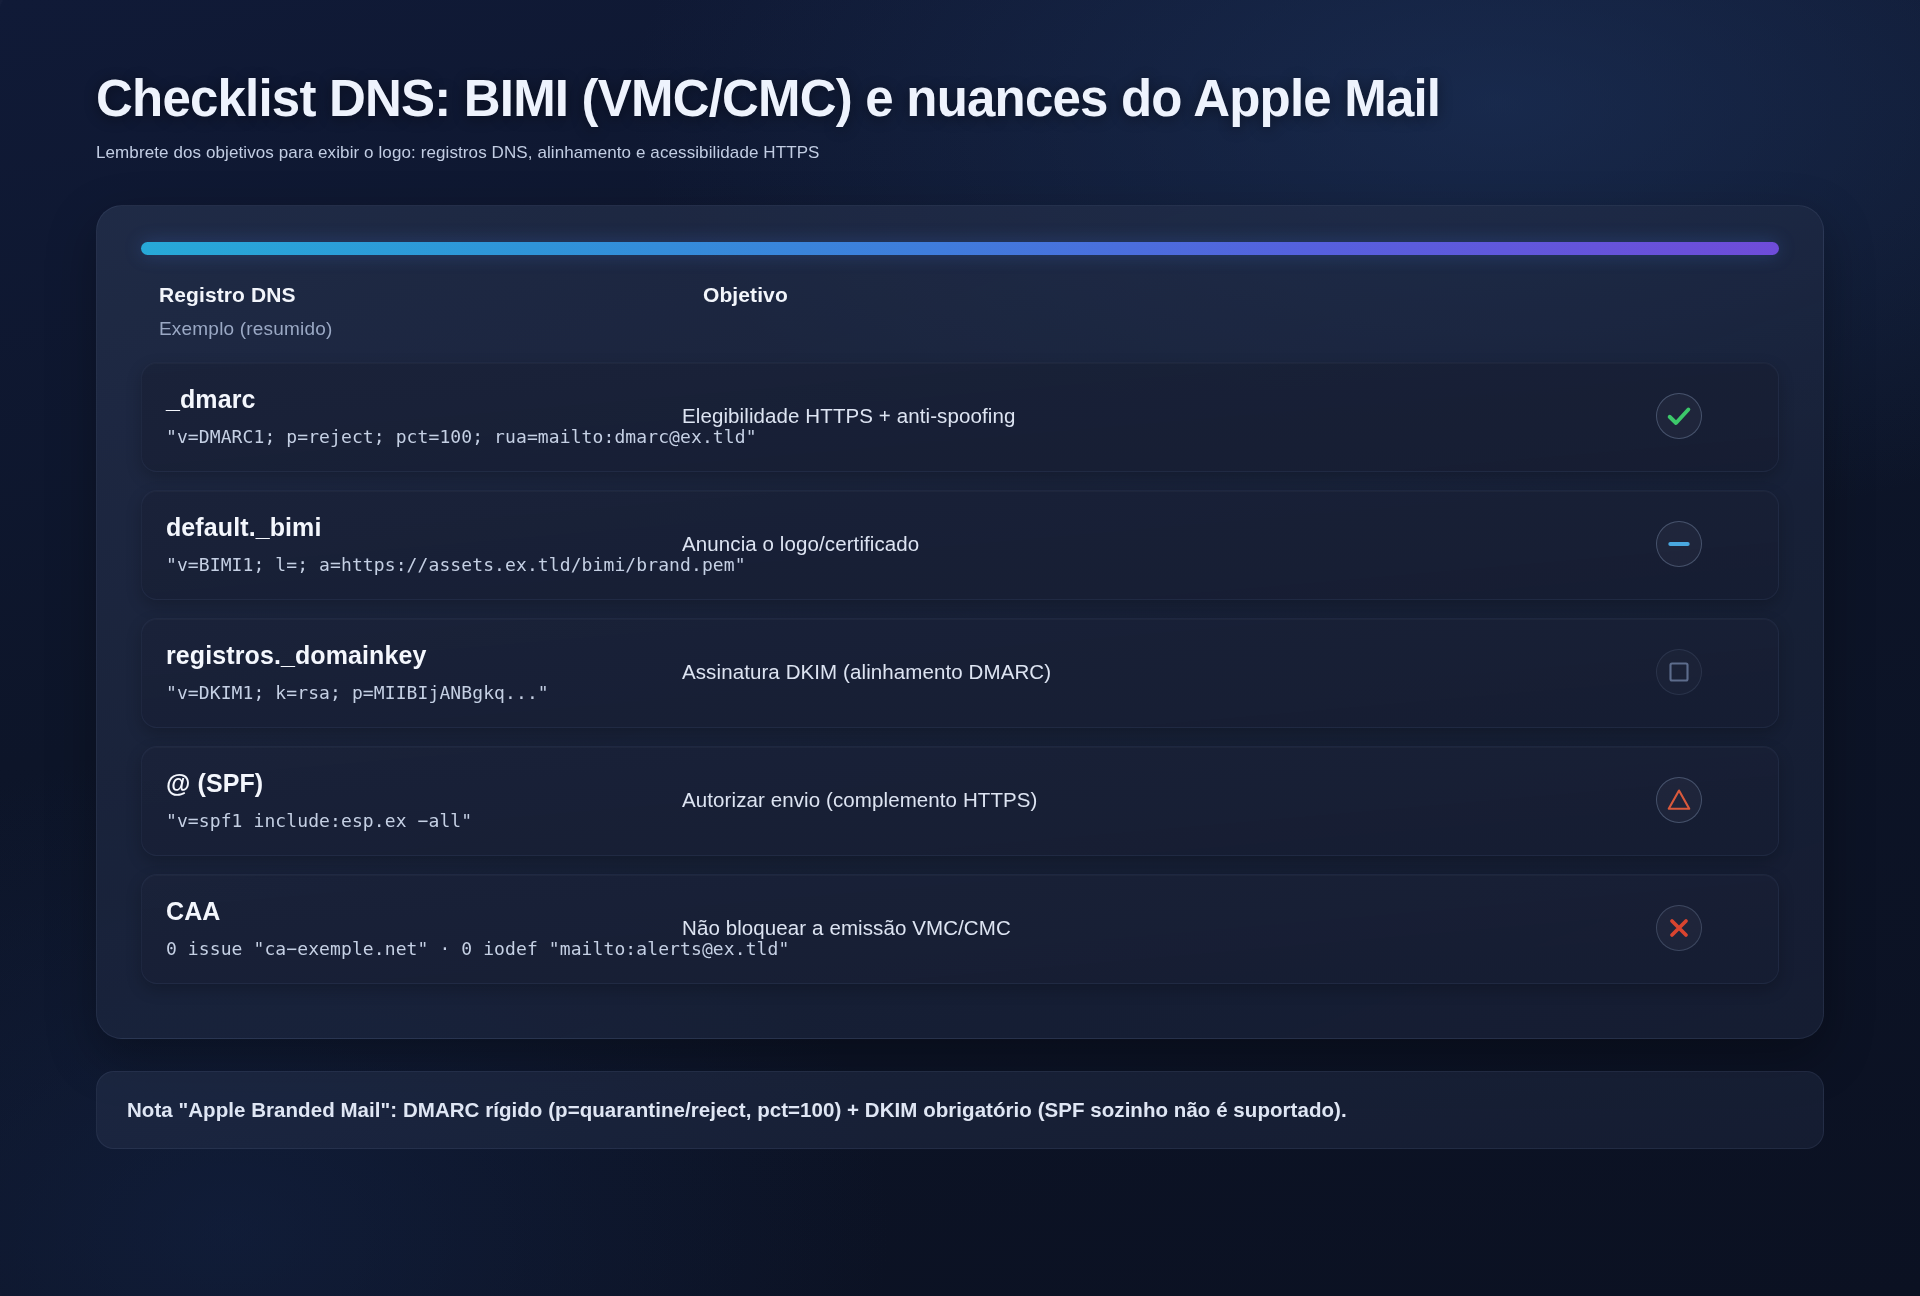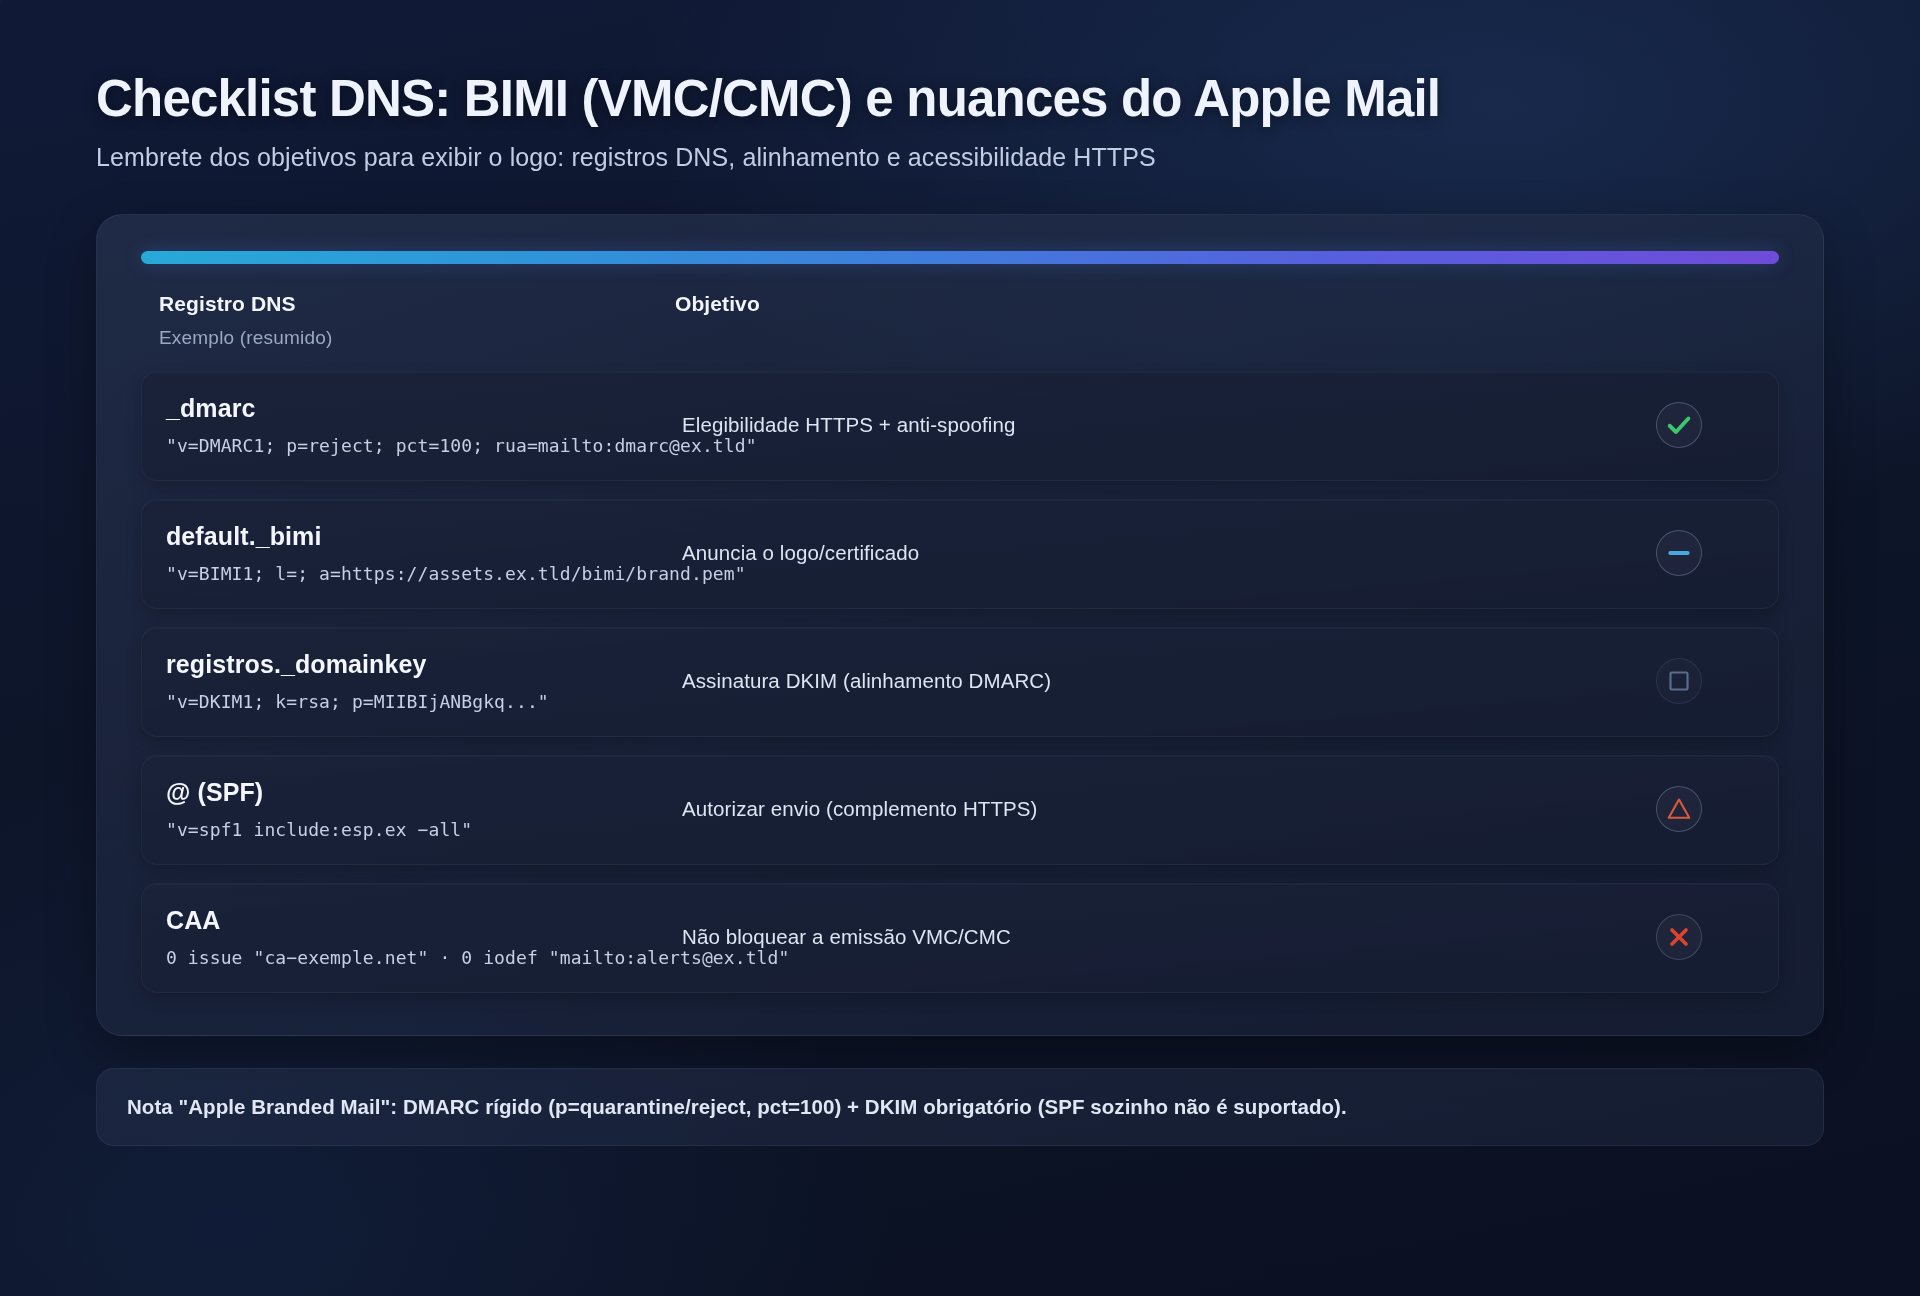--- a/index.html
+++ b/index.html
@@ -44,21 +44,21 @@
     font-size: 51px;
     font-weight: 700;
     letter-spacing: -0.8px;
     color: #eef3fd;
     line-height: 1.12;
     text-shadow: 0 2px 14px rgba(0,0,0,.45);
   }
 
   .subtitle {
     margin-top: 16px;
-    font-size: 25px;
+    font-size: 17px;
     font-weight: 400;
     color: #c2cde3;
     letter-spacing: .1px;
   }
 
   
   .card {
     margin-top: 42px;
     background: linear-gradient(160deg, rgba(42,54,82,0.62) 0%, rgba(31,41,66,0.60) 55%, rgba(28,37,60,0.58) 100%);
     border: 1px solid rgba(120,140,180,0.13);
@@ -88,20 +88,21 @@
     font-weight: 700;
     color: #f2f5fb;
     letter-spacing: .1px;
   }
   .col-head .c-goal {
     flex: 1 1 auto;
     font-size: 21px;
     font-weight: 700;
     color: #f2f5fb;
     letter-spacing: .1px;
+    margin-left: 28px;
   }
   .col-head .c-status { width: 150px; flex: 0 0 150px; }
 
   .col-sub {
     margin-top: 11px;
     padding: 0 18px;
     font-family: Liberation Sans, sans-serif;
     font-size: 19px;
     color: #9aa8c4;
     letter-spacing: .2px;
@@ -114,21 +115,21 @@
     display: flex;
     align-items: center;
     background: linear-gradient(175deg, rgba(26,34,57,0.88) 0%, rgba(22,29,50,0.92) 100%);
     border: 1px solid rgba(110,132,172,0.10);
     border-radius: 16px;
     padding: 22px 24px 24px 24px;
     min-height: 110px;
     margin-bottom: 18px;
     box-shadow: inset 0 1px 0 rgba(255,255,255,0.028), 0 6px 16px rgba(0,0,0,0.20);
   }
-  .row:last-child { margin-bottom: 0; }
+  .row:last-child { margin-bottom: 12px; }
 
   .cell-record {
     width: 516px;
     flex: 0 0 516px;
   }
   .cell-goal {
     flex: 1 1 auto;
     padding-right: 20px;
   }
   .cell-status {

